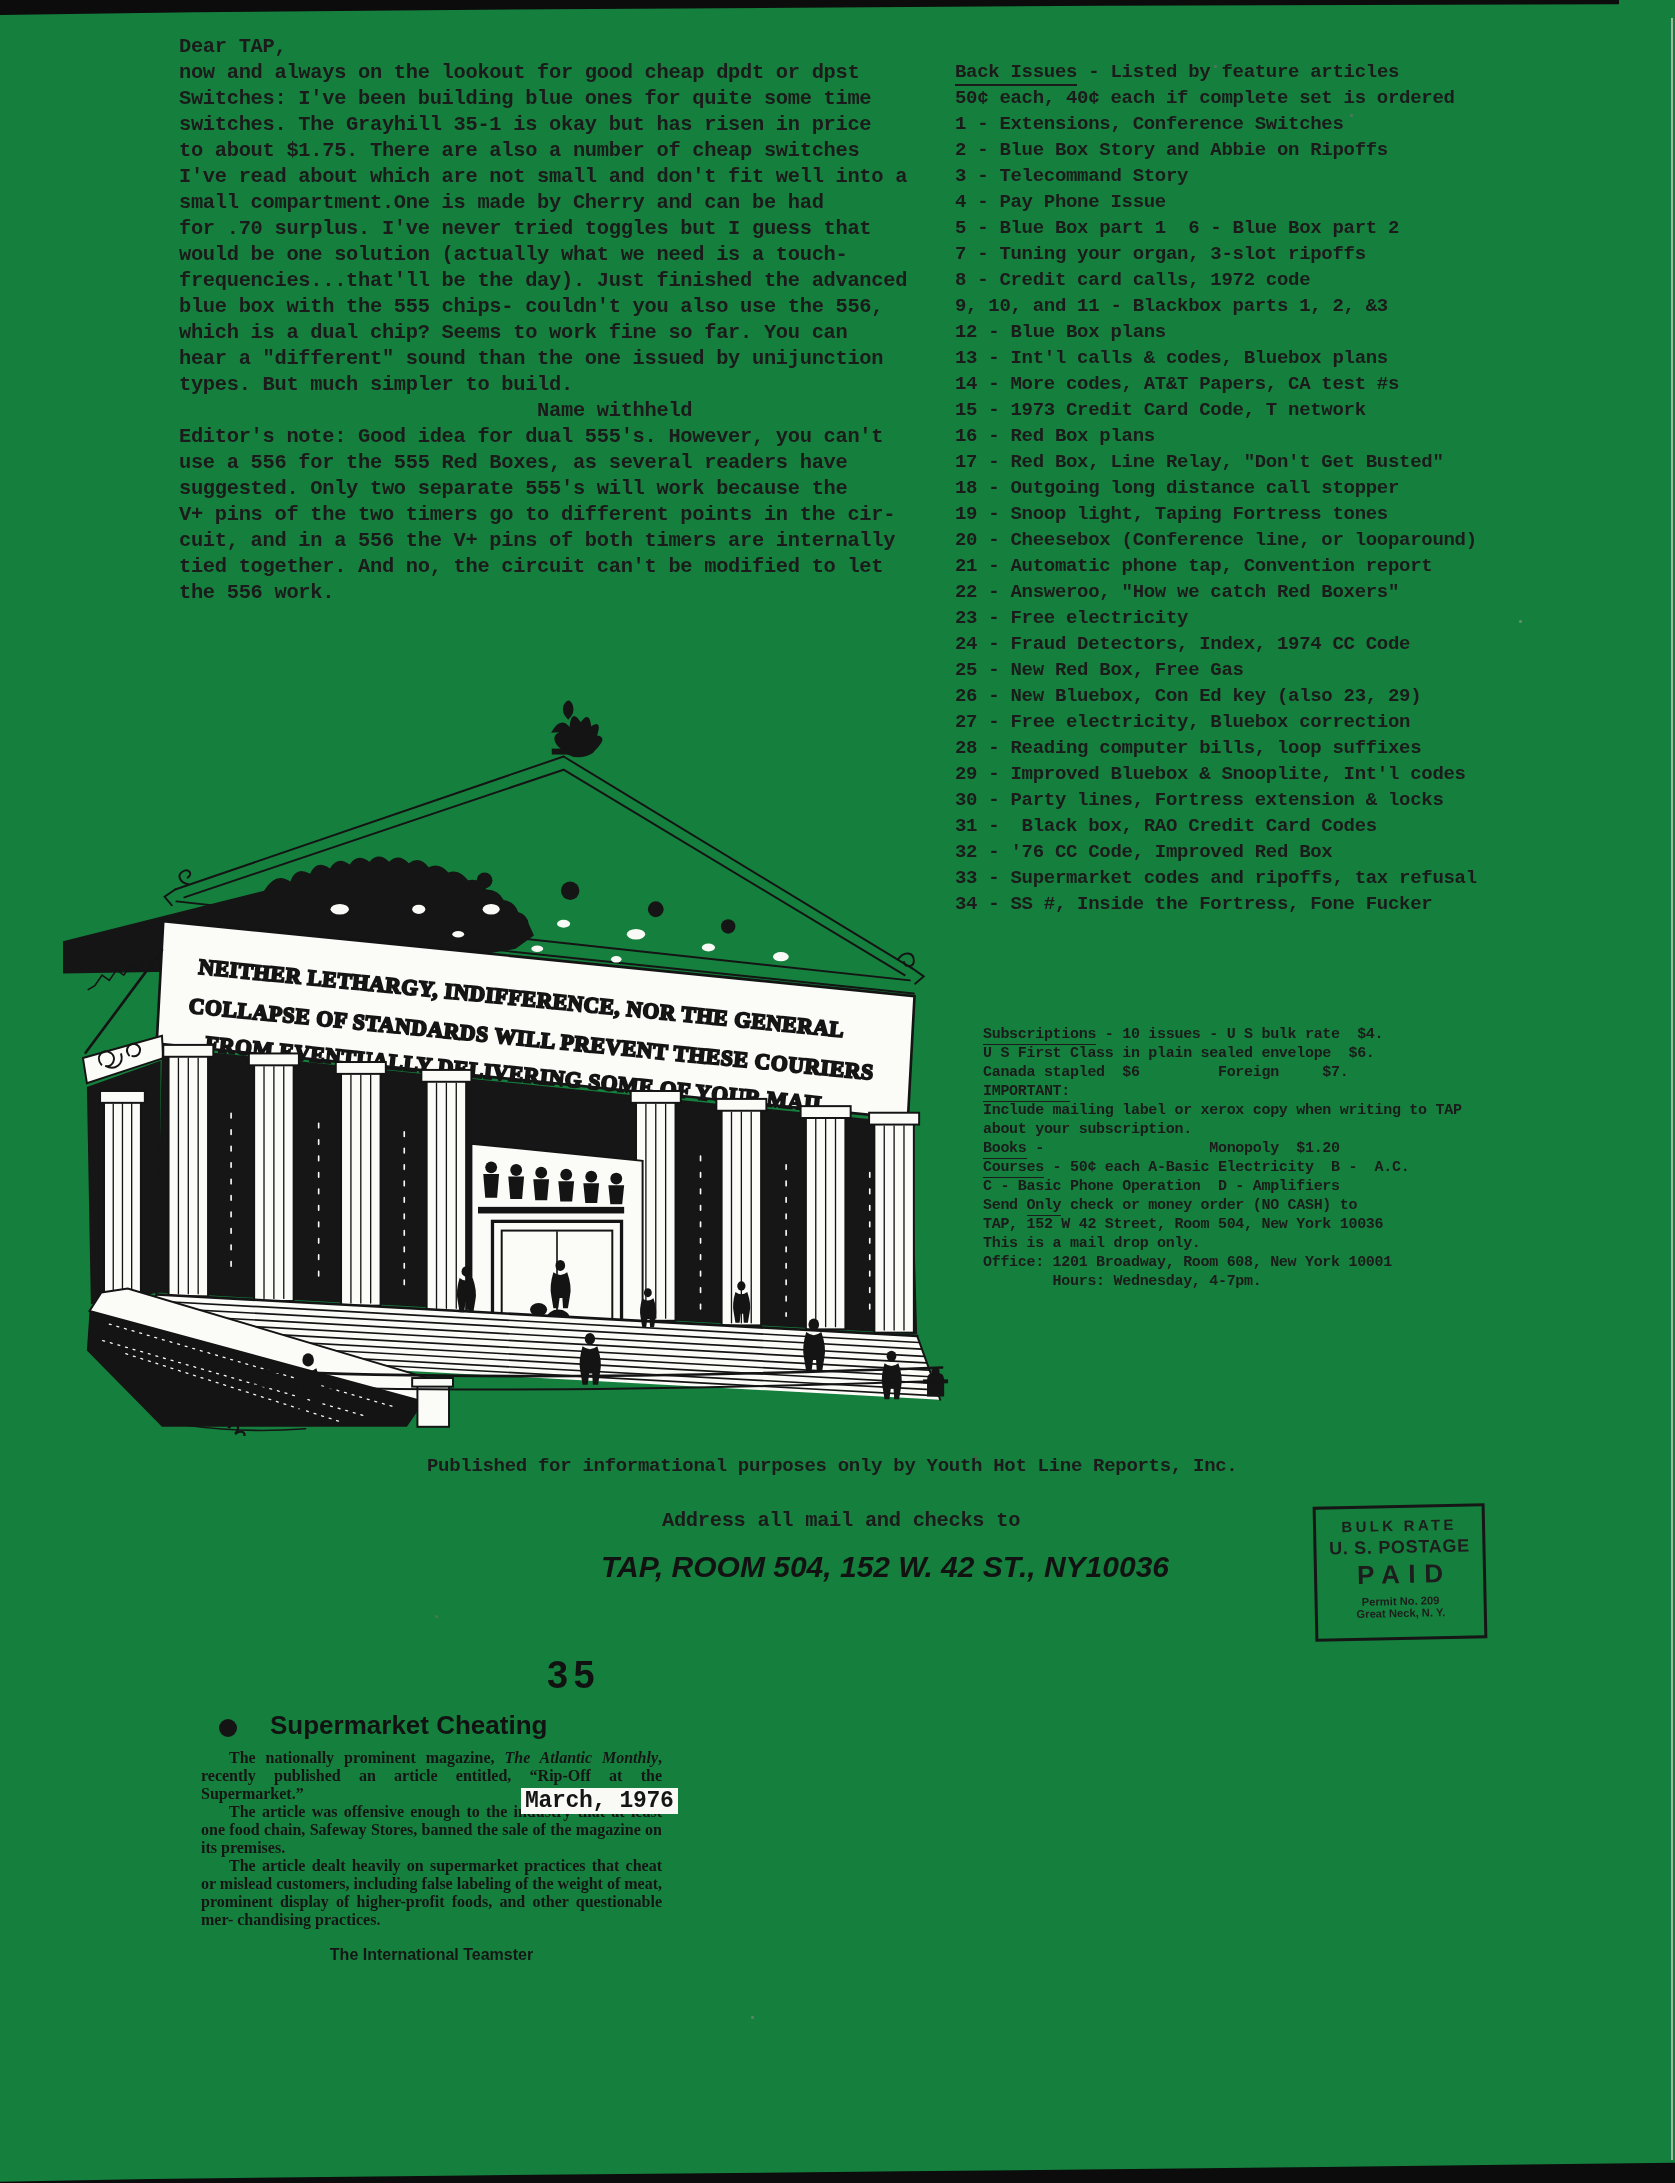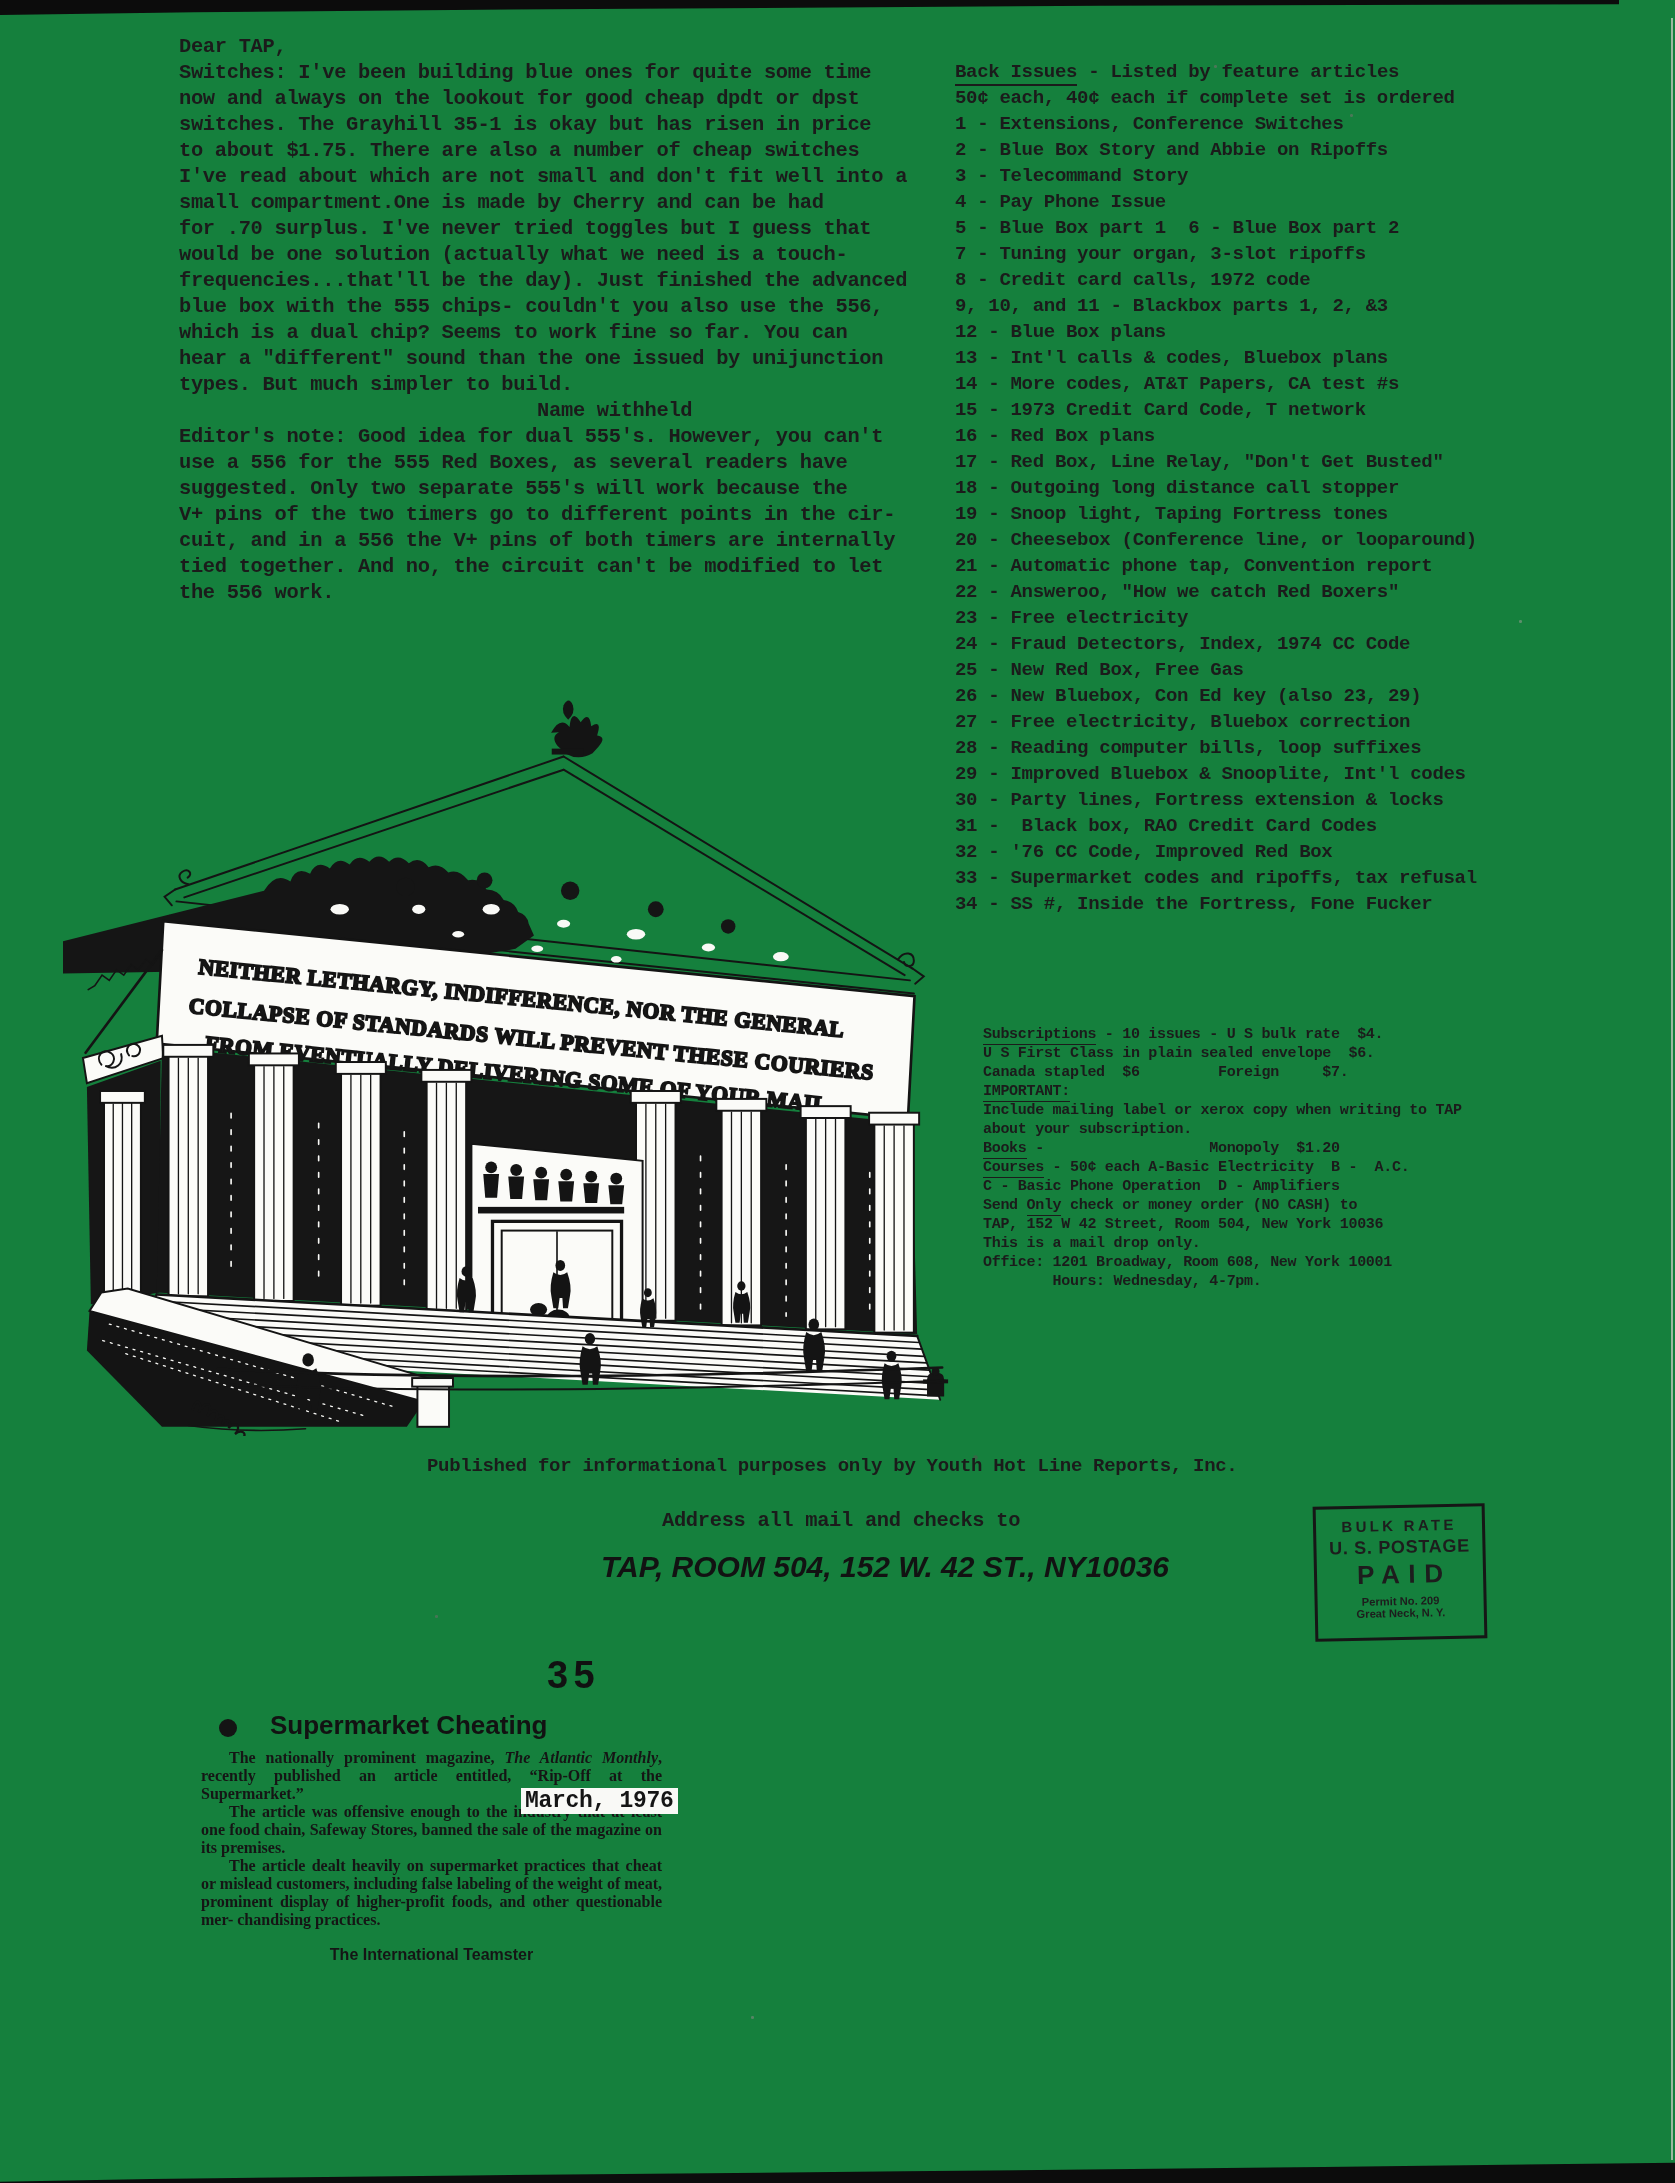--- a/index.html
+++ b/index.html
@@ -60,22 +60,22 @@
 
 <div class="page">
 
   <div class="top-bar"></div>
   <div class="bottom-bar"></div>
   <div class="edge-right"></div>
   <div class="specks"></div>
 
   <div class="letter tw">
       <div class="t-line">Dear TAP,</div>
+      <div class="t-line">now and always on the lookout for good cheap dpdt or dpst</div>
       <div class="t-line">Switches: I've been building blue ones for quite some time</div>
-      <div class="t-line">now and always on the lookout for good cheap dpdt or dpst</div>
       <div class="t-line">switches. The Grayhill 35-1 is okay but has risen in price</div>
       <div class="t-line">to about $1.75. There are also a number of cheap switches</div>
       <div class="t-line">I've read about which are not small and don't fit well into a</div>
       <div class="t-line">small compartment.One is made by Cherry and can be had</div>
       <div class="t-line">for .70 surplus. I've never tried toggles but I guess that</div>
       <div class="t-line">would be one solution (actually what we need is a touch-</div>
       <div class="t-line">frequencies...that'll be the day). Just finished the advanced</div>
       <div class="t-line">blue box with the 555 chips- couldn't you also use the 556,</div>
       <div class="t-line">which is a dual chip? Seems to work fine so far. You can</div>
       <div class="t-line">hear a "different" sound than the one issued by unijunction</div>

